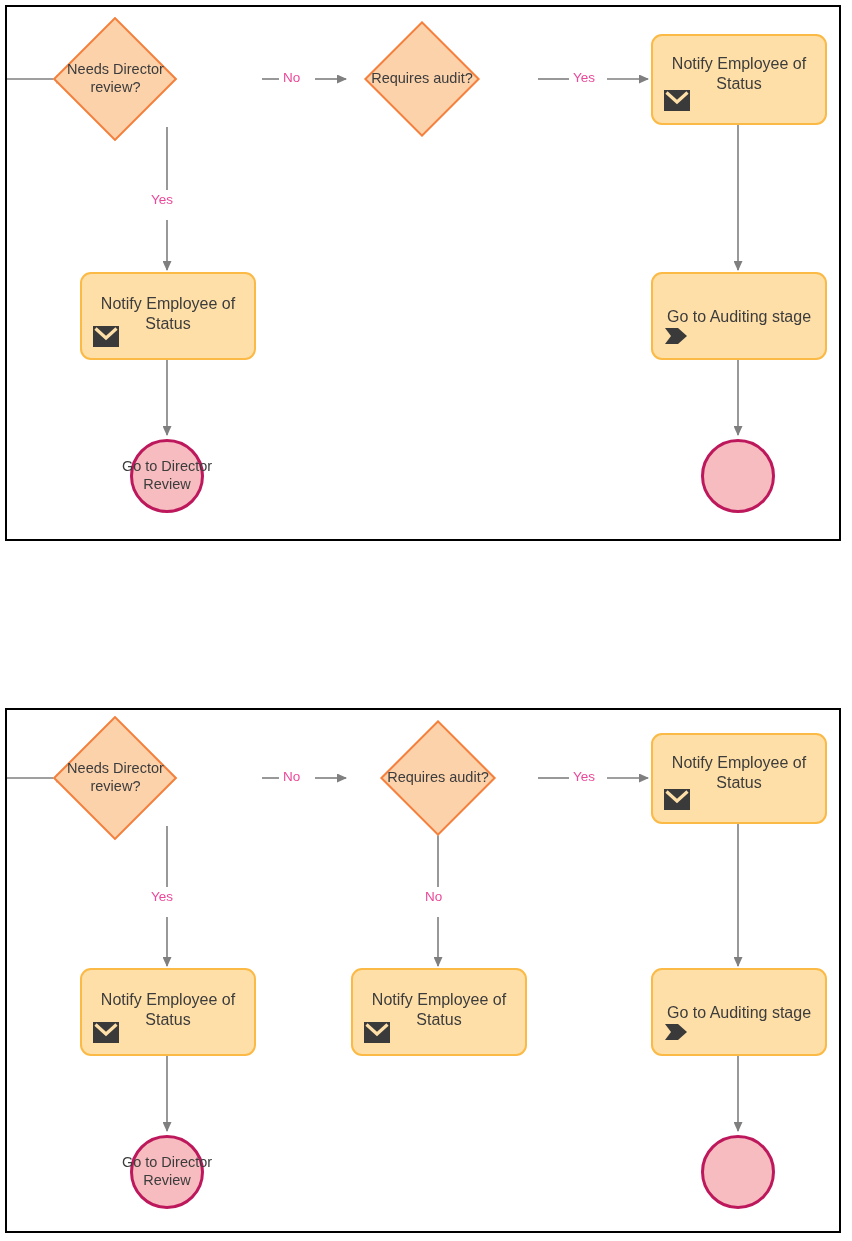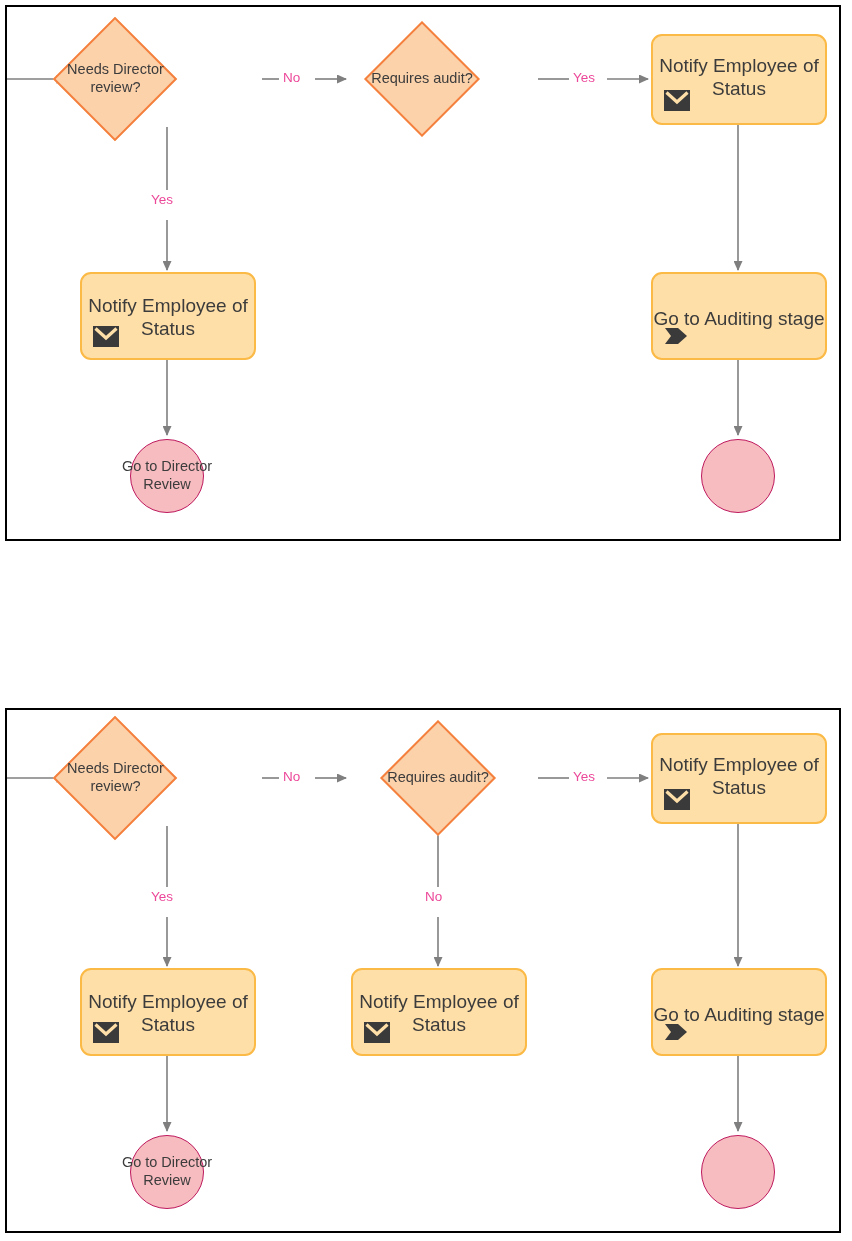--- a/index.html
+++ b/index.html
@@ -45,31 +45,31 @@
   .task {
     background: #ffdfa8;
     border: 2px solid #fbb945;
     border-radius: 11px;
     position: absolute;
   }
   .task .task-label {
     position: absolute;
     left: 0; right: 0;
     text-align: center;
-    font-size: 19px;
+    font-size: 16px;
     color: #3c3c3c;
     line-height: 1.22;
   }
   .task .task-icon { position: absolute; }
 
   
   .endnode {
     position: absolute;
     background: #f7bcc0;
-    border: 1px solid #be185d;
+    border: 3px solid #be185d;
     border-radius: 50%;
     display: flex; align-items: center; justify-content: center;
   }
   .endnode .end-label {
     position: absolute;
     left: -28px; right: -28px;
     text-align: center;
     font-size: 14.5px;
     color: #3c3c3c;
     line-height: 1.22;

